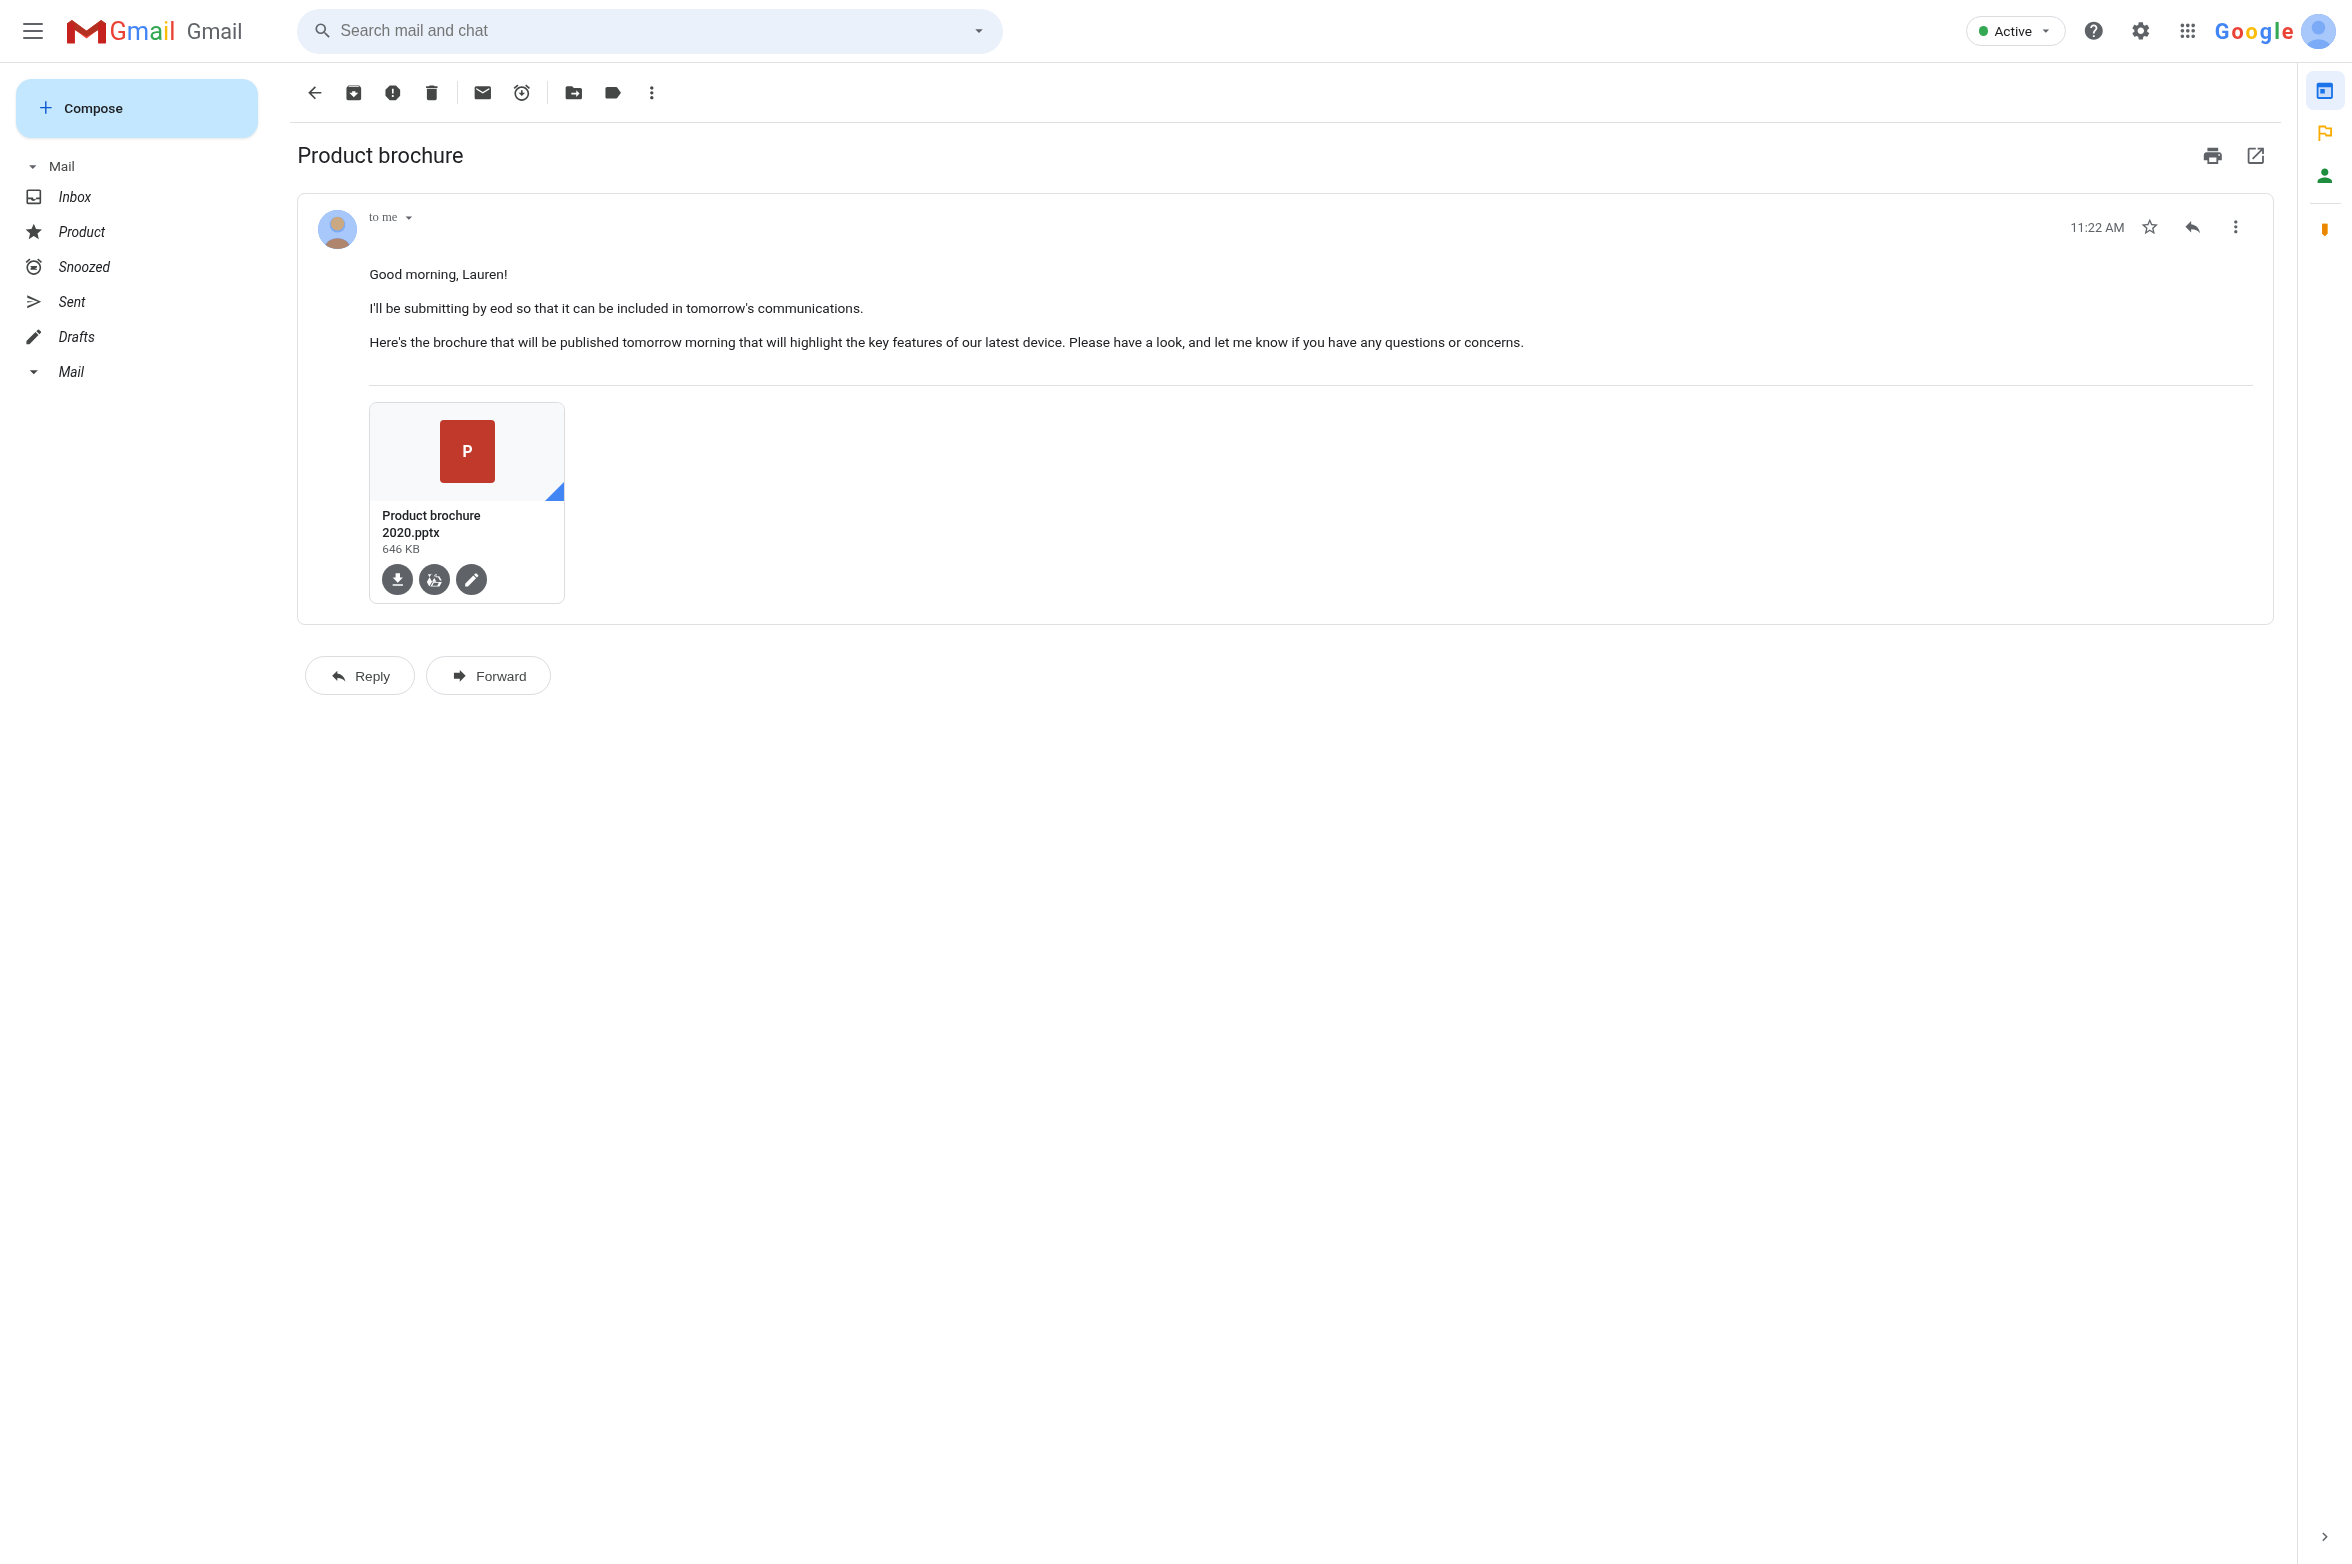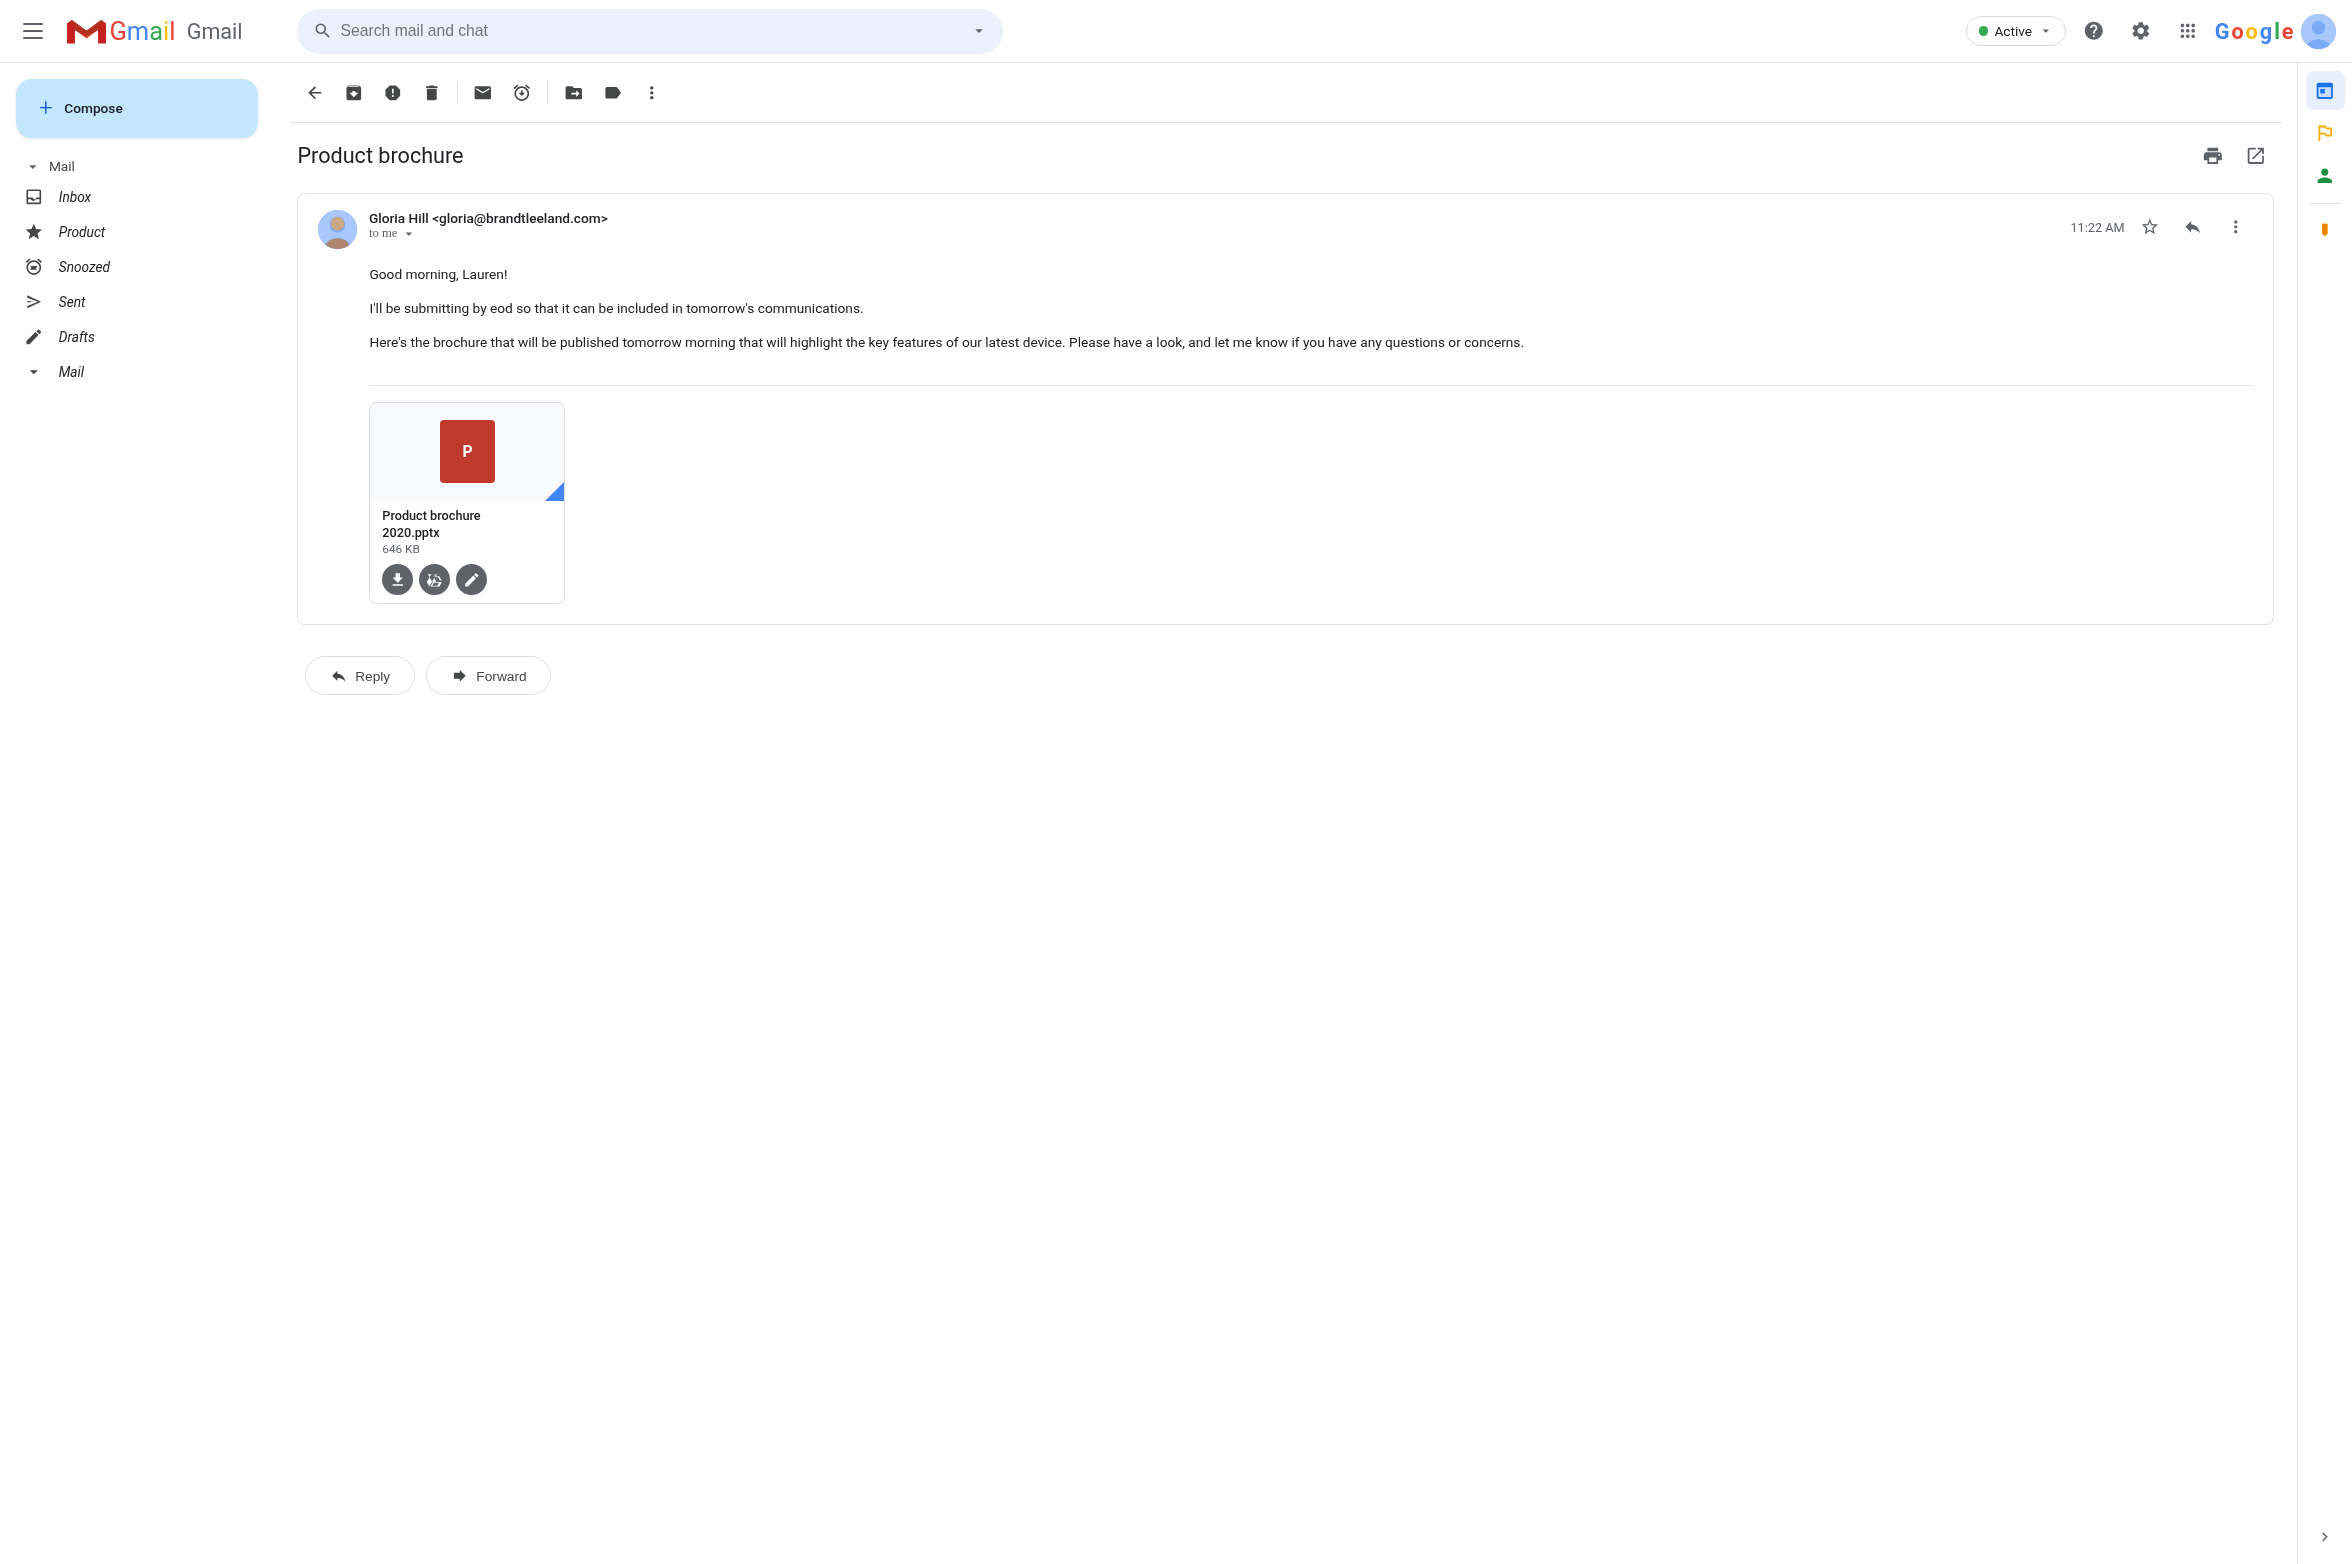--- a/index.html
+++ b/index.html
@@ -327,23 +327,20 @@
             <svg width="39" height="39" viewBox="0 0 40 40">
               <circle cx="20" cy="20" r="20" fill="#a8c7fa"></circle>
               <circle cx="20" cy="15" r="8" fill="#7baaf7"></circle>
               <ellipse cx="20" cy="40" rx="14" ry="11" fill="#7baaf7"></ellipse>
 
               <circle cx="20" cy="14" r="7" fill="#c9a882"></circle>
               <ellipse cx="20" cy="38" rx="12" ry="9" fill="#b0856e"></ellipse>
             </svg>
           </div>
           <div class="sender-info">
-            <div style="display:flex; align-items:center; gap:3.9px;">
-              <span class="sender-name">Gloria Hill &lt;gloria@brandtleeland.com&gt;</span>
-            </div>
             <div class="to-me">
               <span>to me</span>
               <svg width="15.7" height="15.7" viewBox="0 0 24 24" style="vertical-align:middle;">
                 <path fill="#5f6368" d="M7 10l5 5 5-5z"></path>
               </svg>
             </div>
           </div>
           <div class="email-meta-right">
             <span>11:22 AM</span>
             <div class="toolbar-btn">

